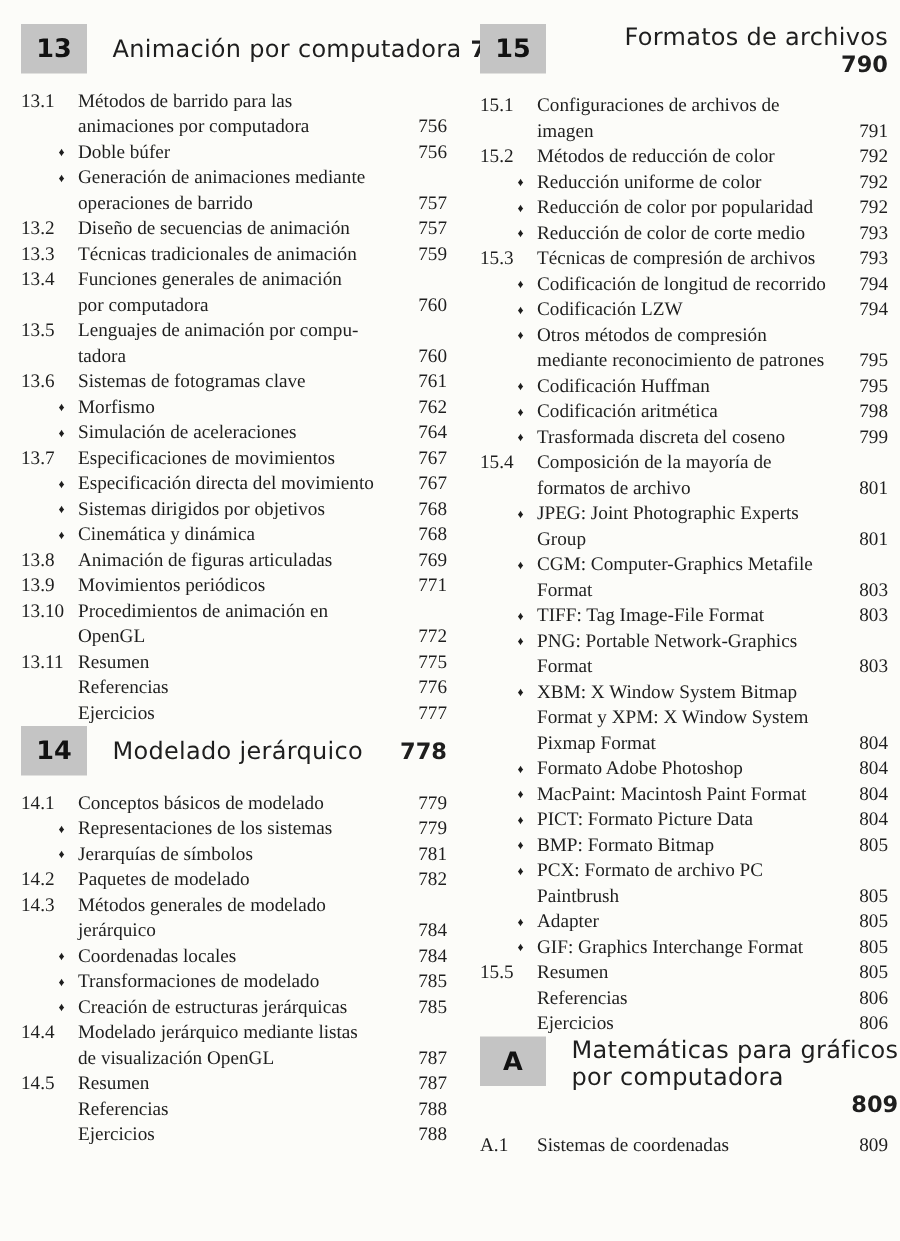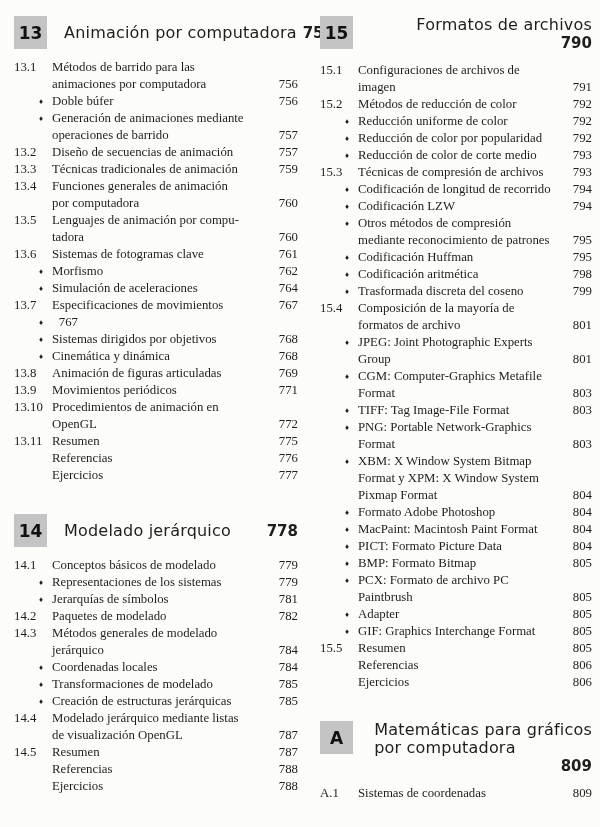--- a/index.html
+++ b/index.html
@@ -23,23 +23,23 @@
   .col { flex: none; display: block; }
   .col.left  { width: 284px; }
   .col.right { width: 272px; }
 
   
   .chapter-header {
     display: flex;
     align-items: stretch;
     margin-bottom: 10px;
   }
-  .chapter-header.later { margin-top: 30px; }
+  .chapter-header.later { }
   .ch-box {
-    width: 33px;
+    width: 44px;
     height: 33px;
     flex: none;
     background: #c4c4c4;
     font-family: "DejaVu Sans", sans-serif;
     font-weight: bold;
     font-size: 17px;
     color: #111;
     display: flex;
     align-items: center;
     justify-content: center;
@@ -194,20 +194,23 @@
         </div>
         <div class="entry">
           <div class="e-num">13.7</div>
           <div class="e-txt">
             <div class="line">Especificaciones de movimientos</div>
           </div>
           <div class="e-page">767</div>
         </div>
         <div class="entry">
           <div class="e-bullet"><span>♦</span></div>
+          <div class="e-txt">
+            <div class="line">Especificación directa del movimiento</div>
+          </div>
           <div class="e-page">767</div>
         </div>
         <div class="entry">
           <div class="e-bullet"><span>♦</span></div>
           <div class="e-txt">
             <div class="line">Sistemas dirigidos por objetivos</div>
           </div>
           <div class="e-page">768</div>
         </div>
         <div class="entry">

